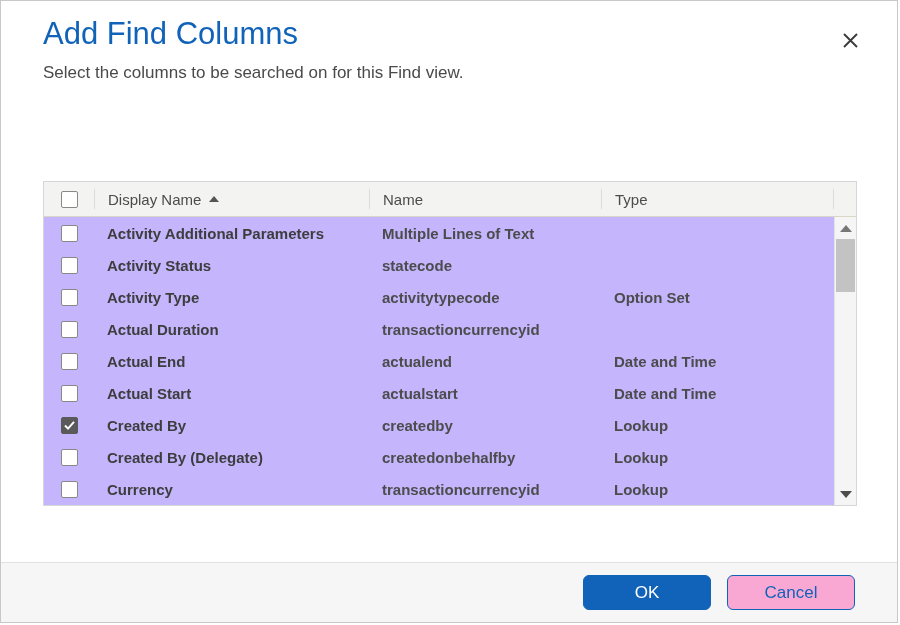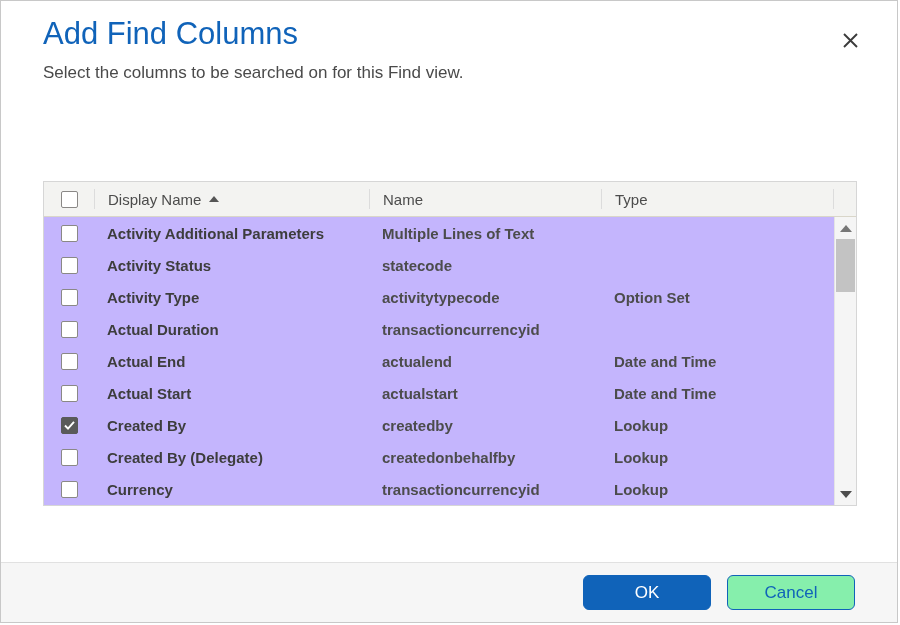--- a/index.html
+++ b/index.html
@@ -227,21 +227,21 @@
     box-sizing: border-box;
     padding: 0 16px;
   }
   .btn-primary {
     background: #1063b9;
     color: #ffffff;
     border: 1px solid #1063b9;
     margin-right: 16px;
   }
   .btn-secondary {
-    background: #86efac;
+    background: #f9a8d4;
     color: #1063b9;
     border: 1px solid #1063b9;
   }
 </style>
 </head>
 <body>
 
 <div class="dialog">
 
   <div class="dlg-header">

